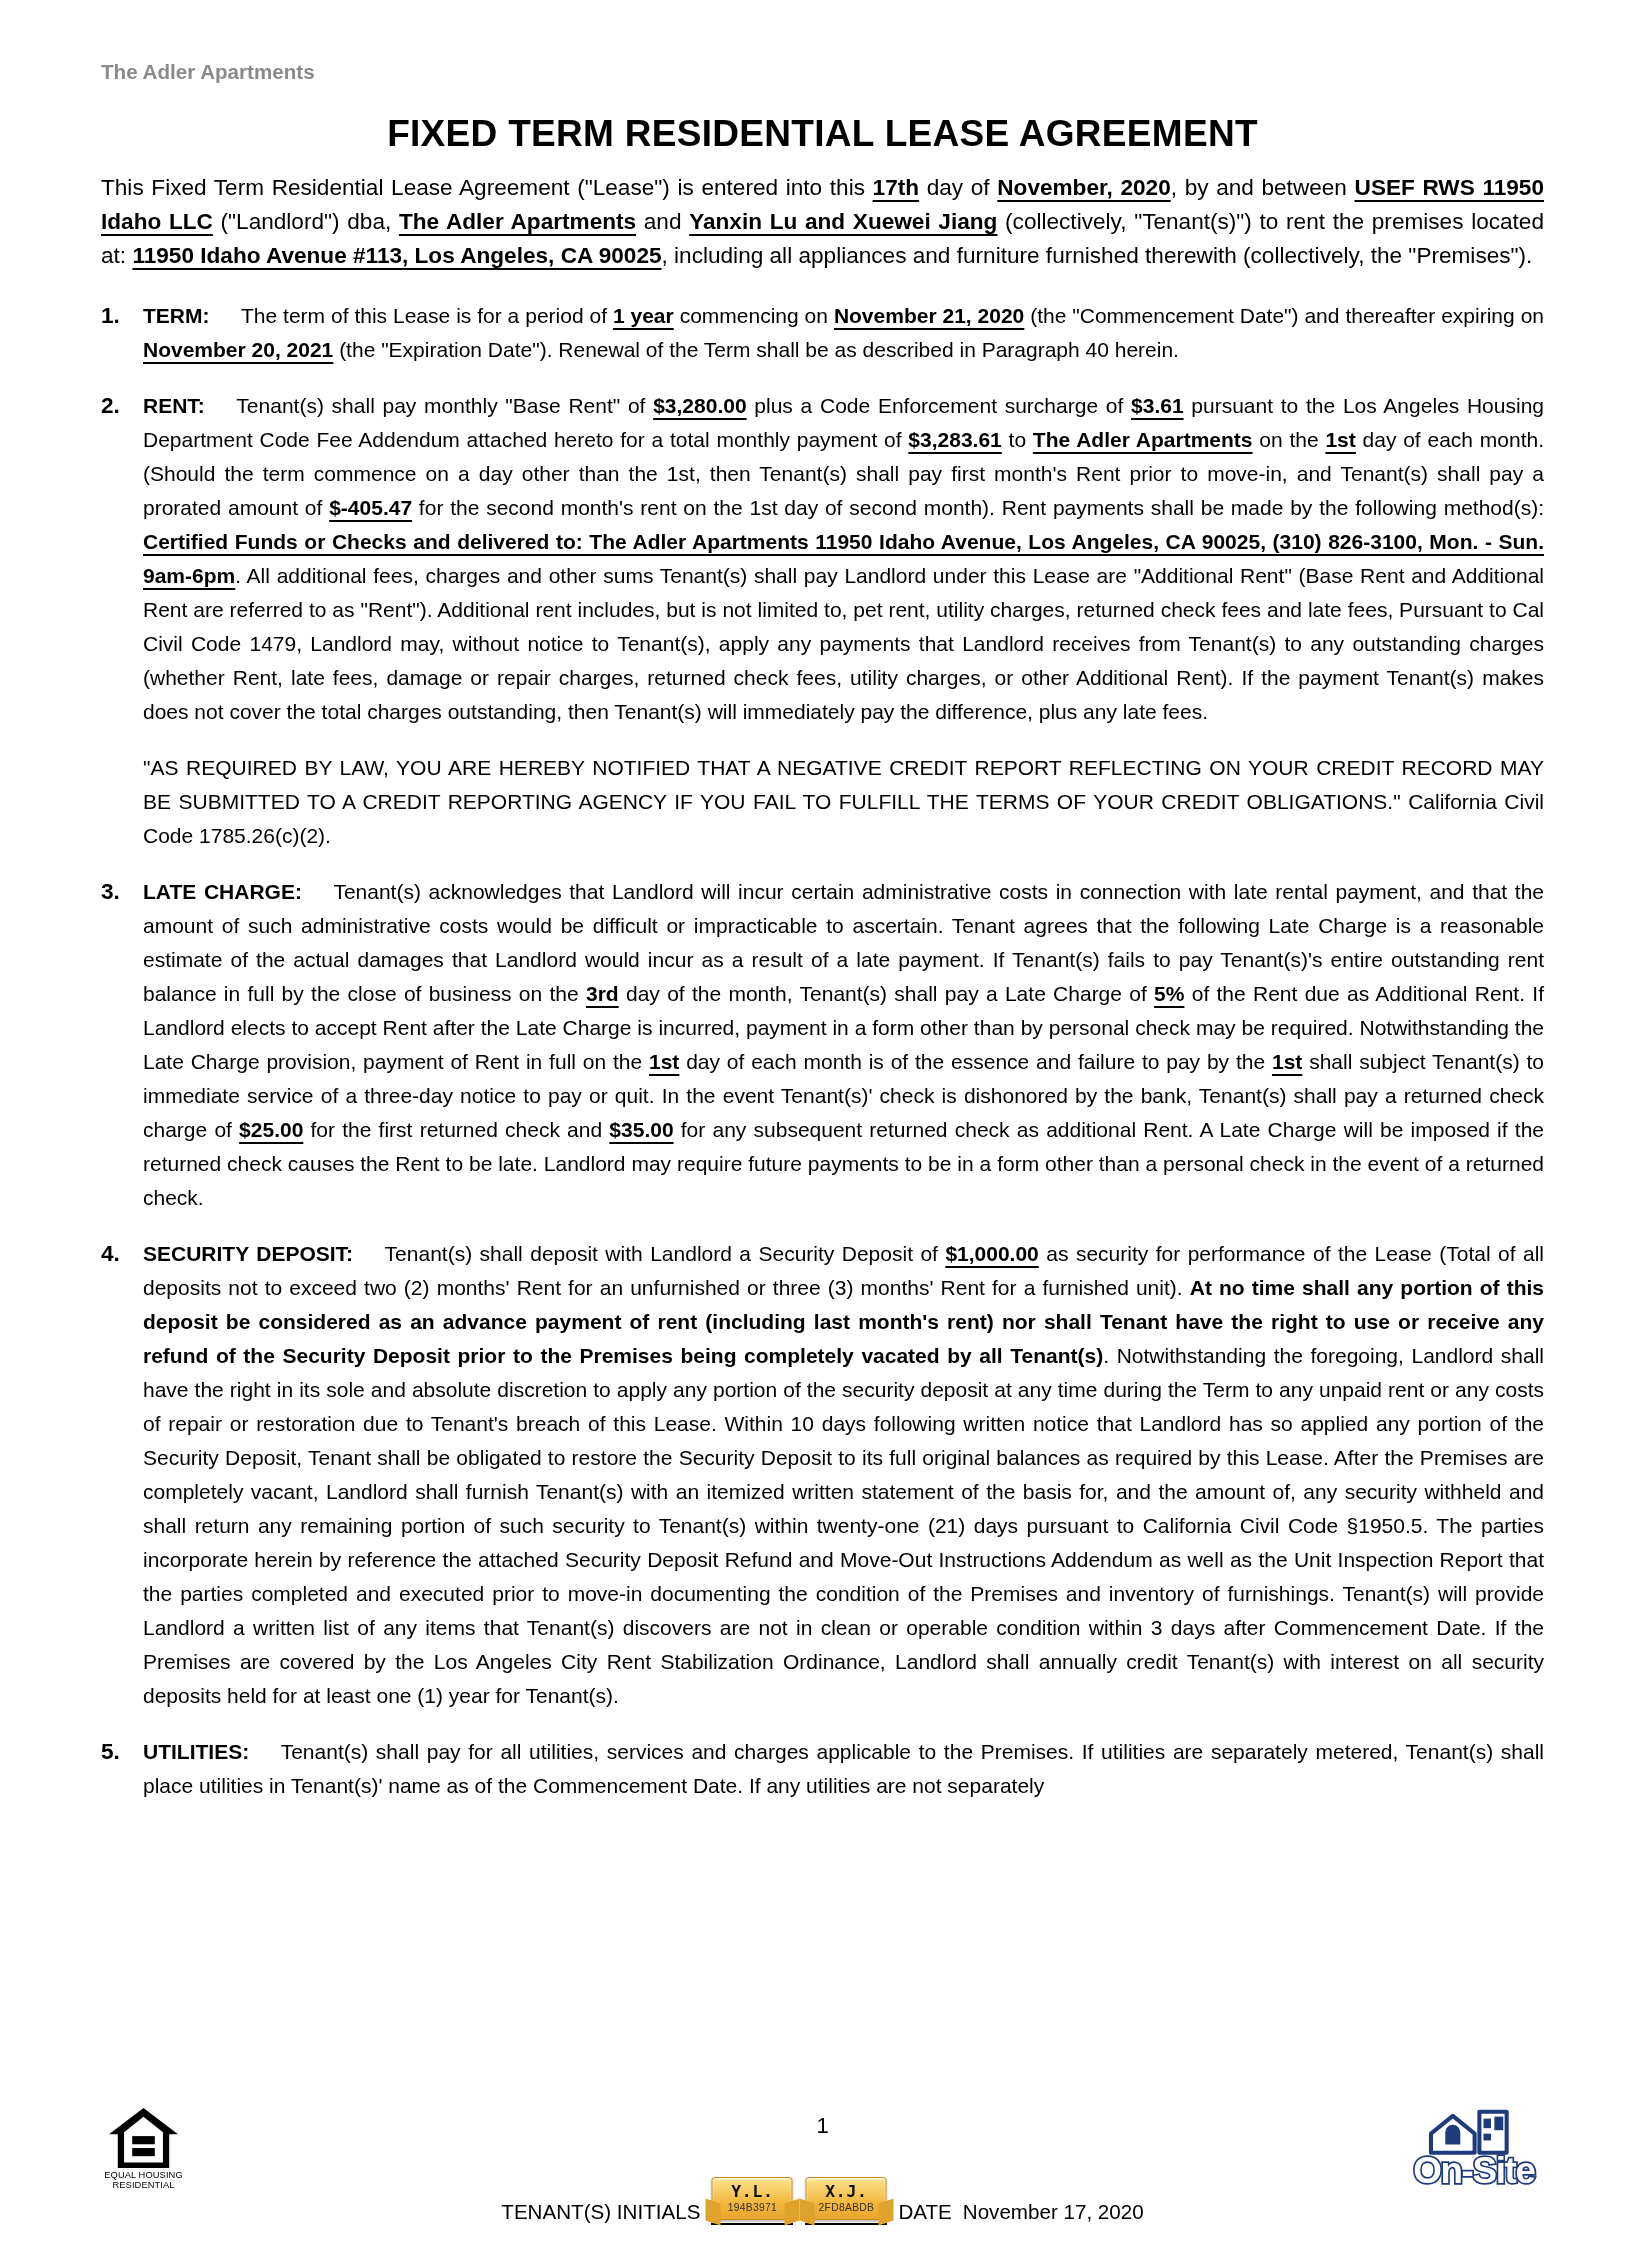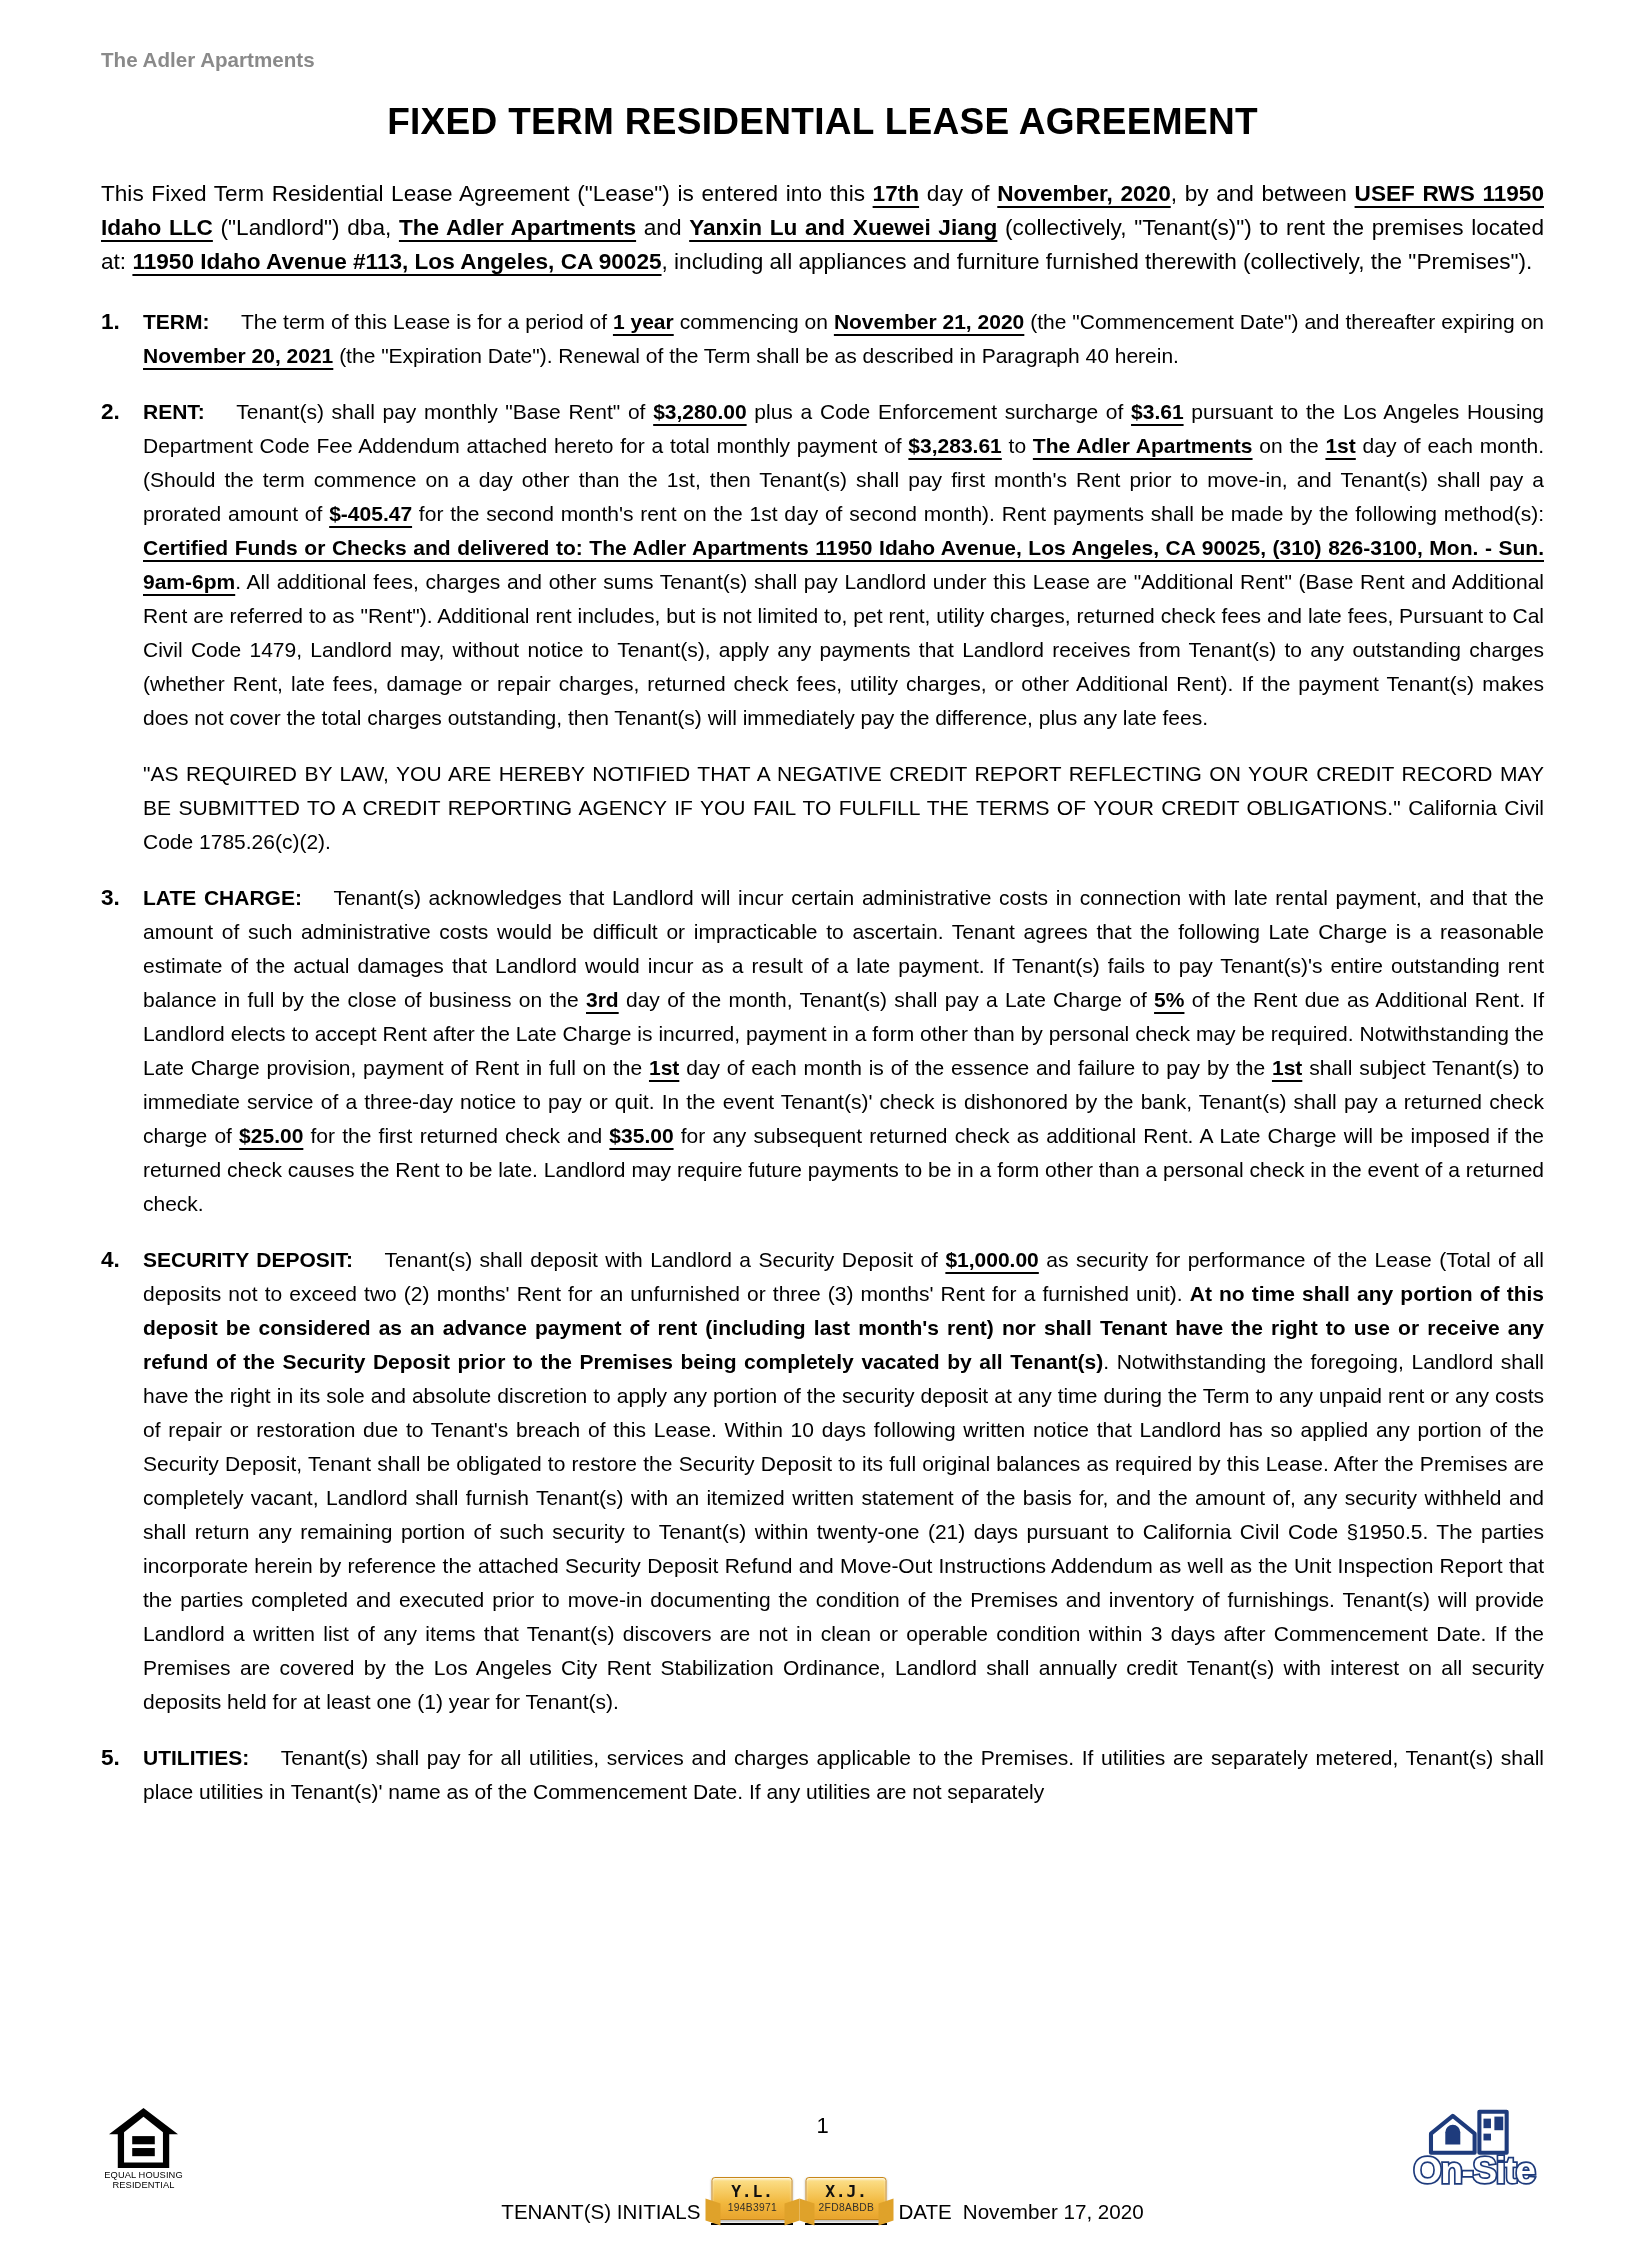--- a/index.html
+++ b/index.html
@@ -1,27 +1,27 @@
 <!DOCTYPE html>
 <html style="font-size:11px"><head>
 <meta charset="utf-8">
 <style>
   html,body{margin:0;padding:0;background:#e8e8e8;}
   .page{
     width:1645px;height:2261px;position:relative;margin:0 auto;
     background:#ffffff;color:#000;overflow:hidden;
     font-family:"Liberation Sans", sans-serif;
   }
-  .content{padding:48px 101px 0 101px;}
+  .content{padding:60px 101px 0 101px;}
   .brand{font-size:20.6px;font-weight:bold;color:#8a8a8a;}
   .title{
     text-align:center;font-size:37px;font-weight:bold;margin-top:29px;
     letter-spacing:0.3px;
   }
-  .intro{margin-top:34px;font-size:22.6px;line-height:34px;text-align:justify;}
+  .intro{margin-top:16px;font-size:22.6px;line-height:34px;text-align:justify;}
   .sections{margin-top:26px;}
   .section{display:flex;margin-top:22px;}
   .num{width:42px;flex:none;font-weight:bold;font-size:22.6px;line-height:34px;}
   .sbody{flex:1;min-width:0;}
   .para{margin:0;font-size:21px;line-height:34px;text-align:justify;}
   .para + .para{margin-top:22px;}
   .heading{font-weight:bold;margin-right:31.5px;}
   .b{font-weight:bold;}
   .u,.bu{text-decoration:underline;text-decoration-thickness:2.1px;text-underline-offset:4.8px;}
   .bu{font-weight:bold;}

